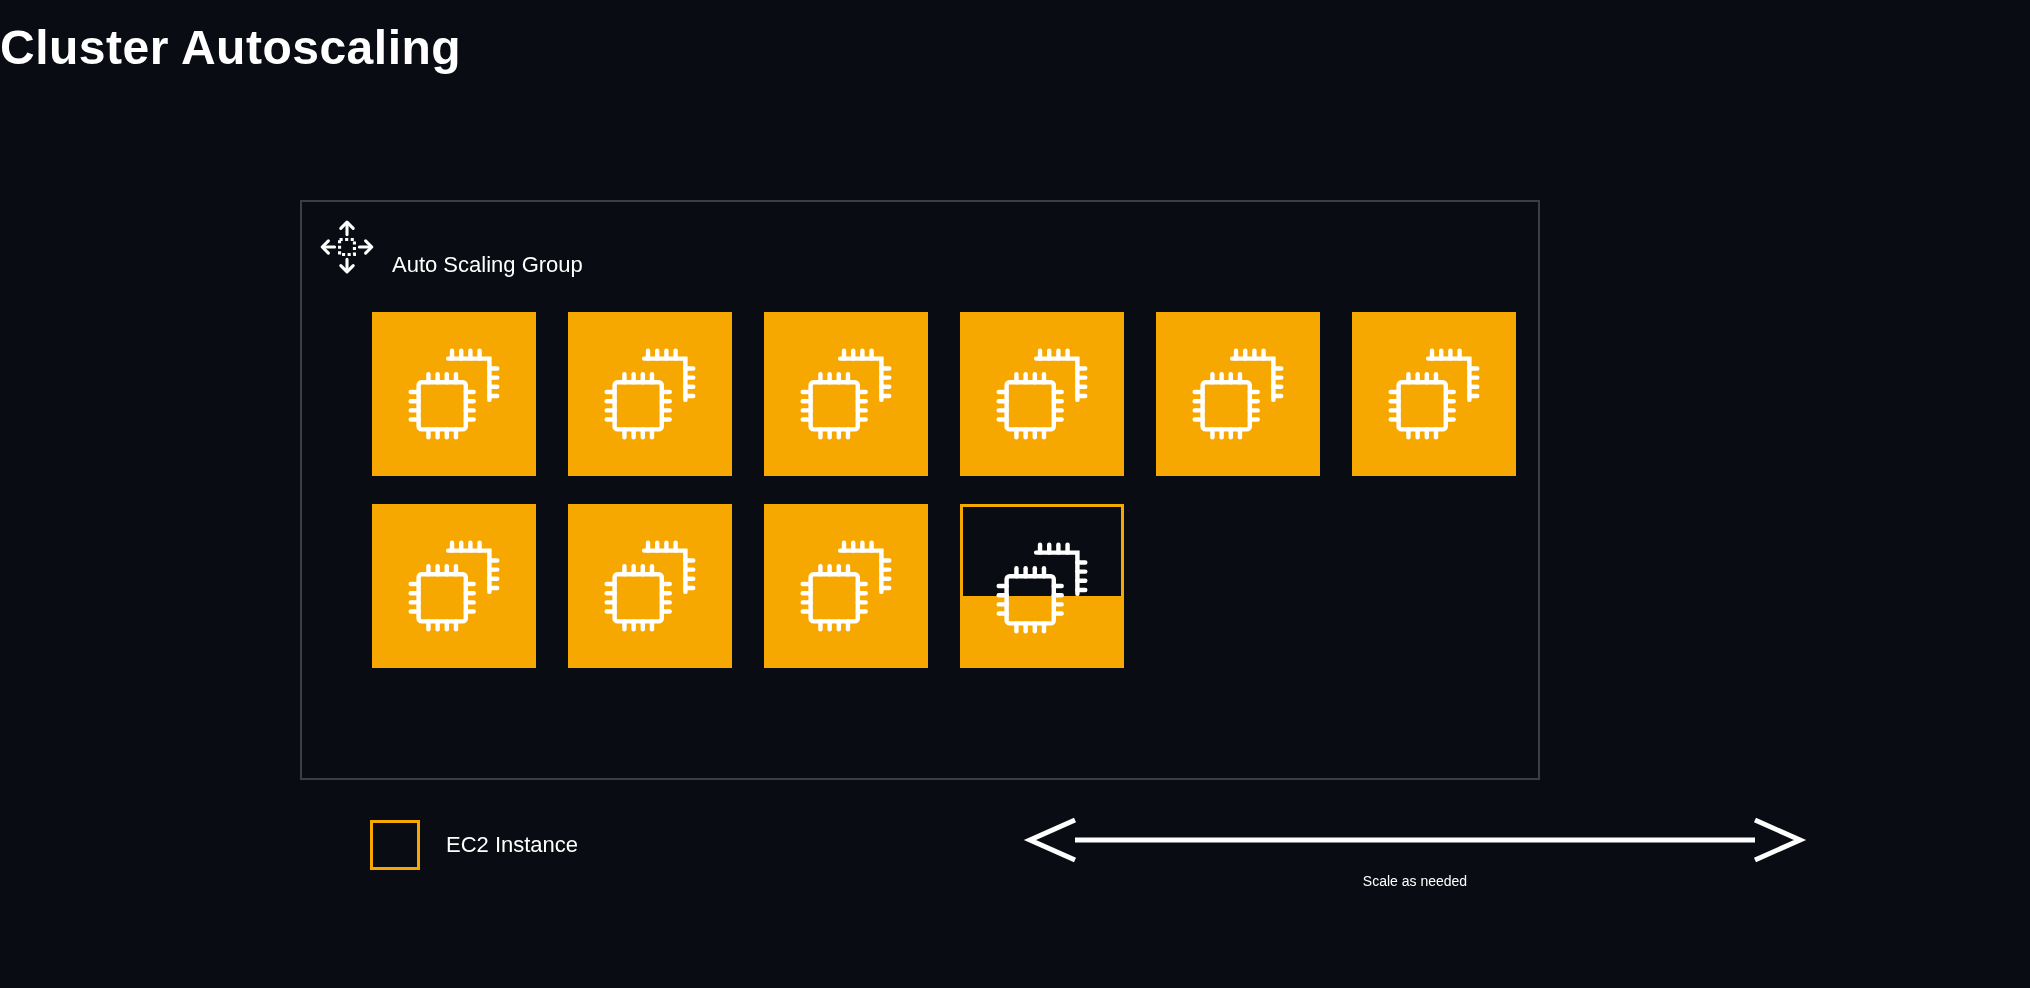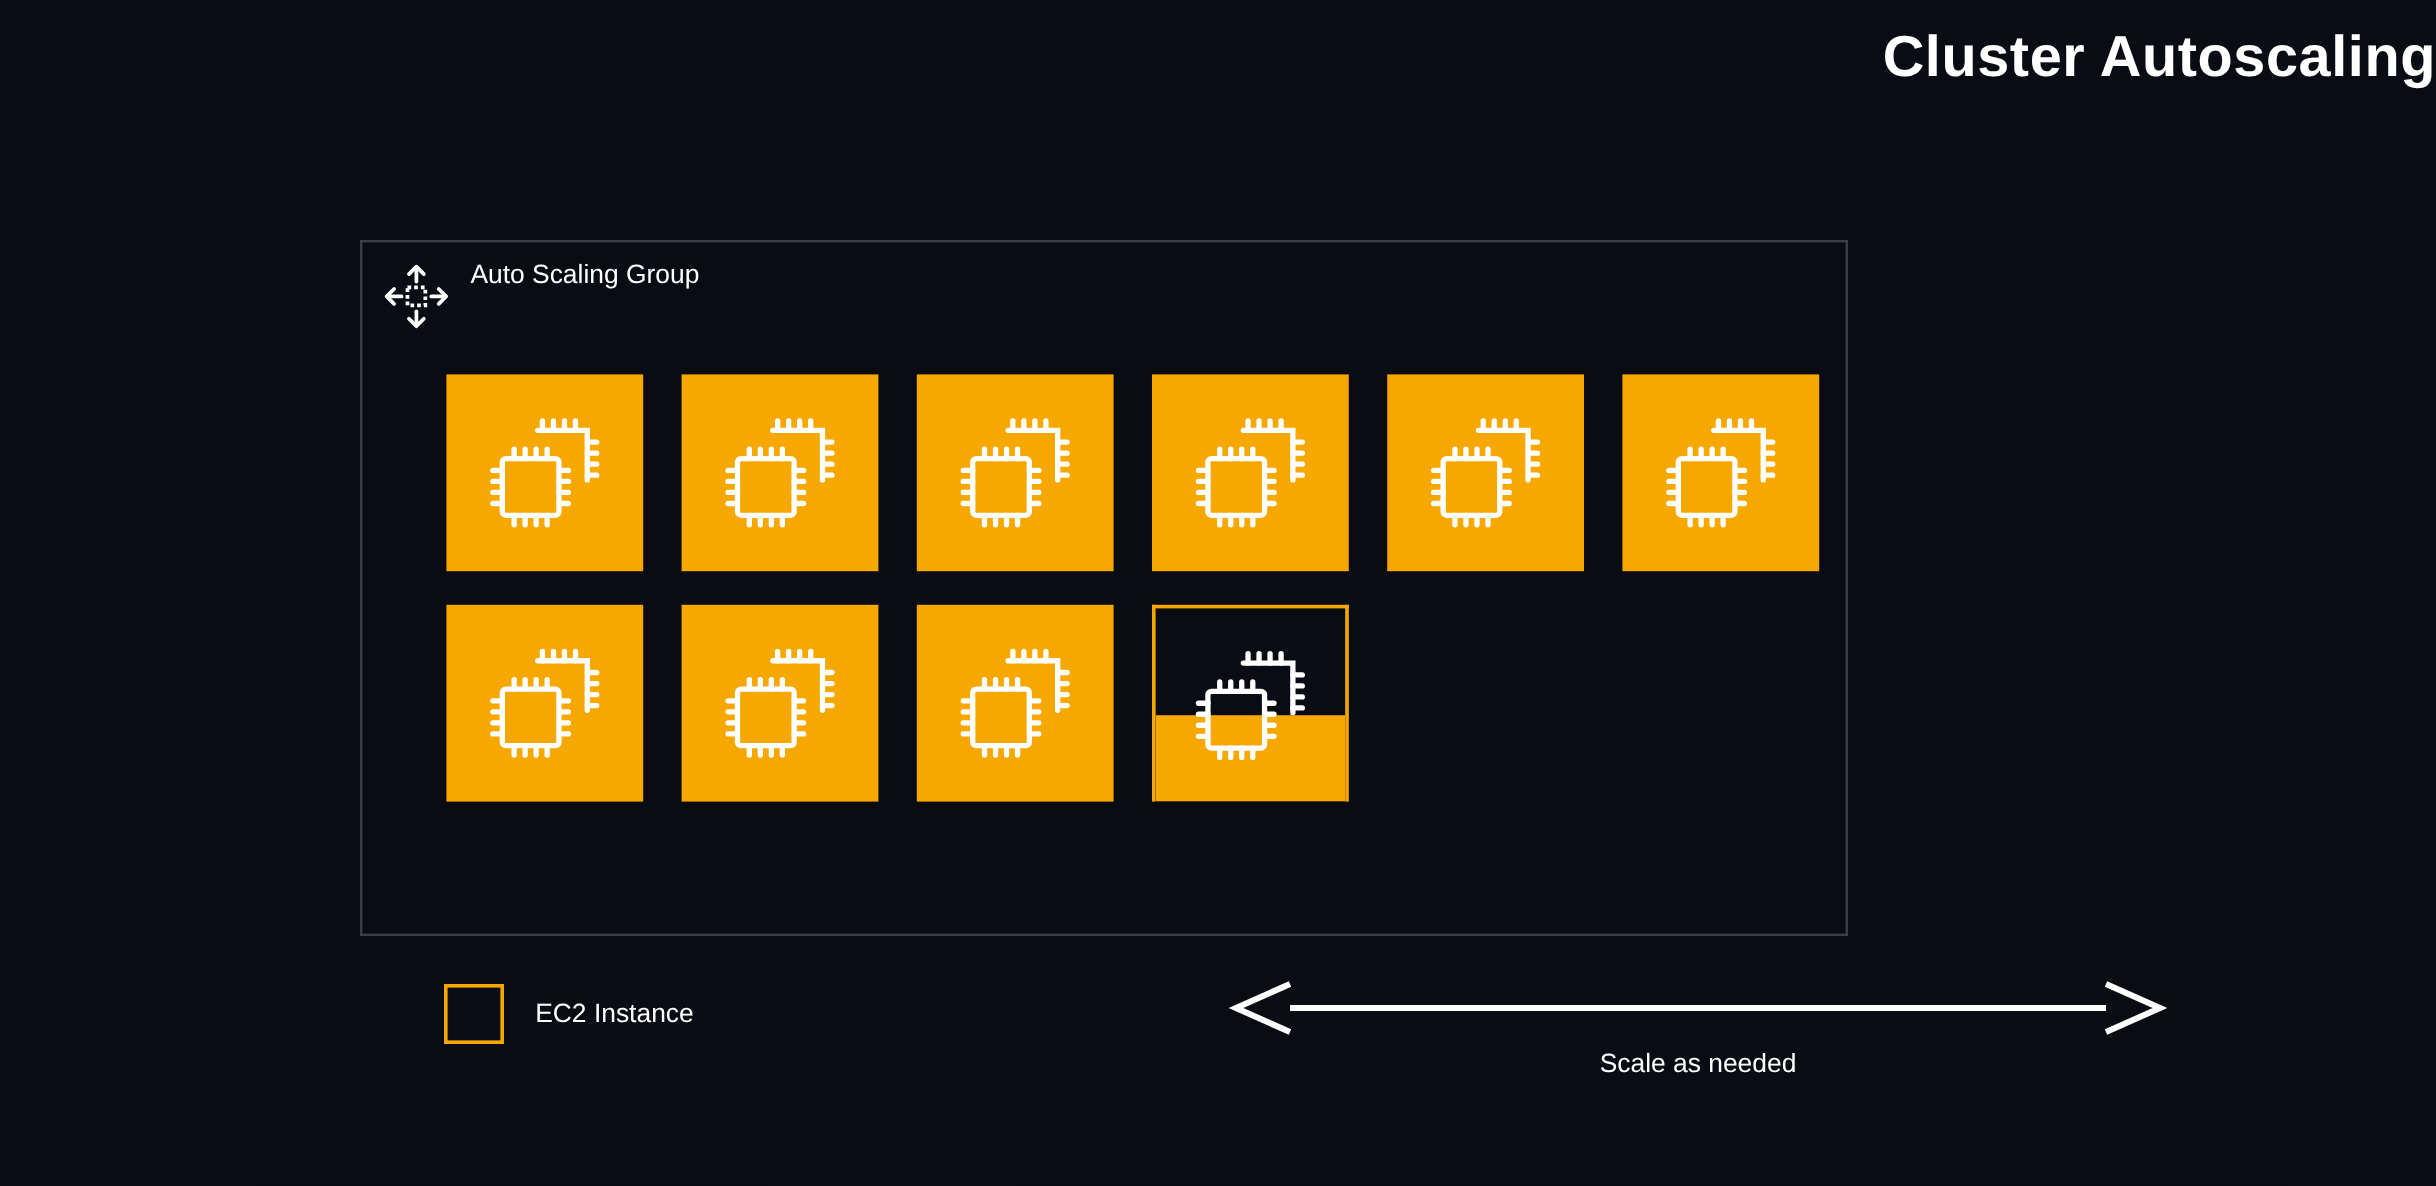--- a/index.html
+++ b/index.html
@@ -11,42 +11,42 @@
     width: 2030px;
     height: 988px;
     overflow: hidden;
   }
 
   .title {
     position: absolute;
     top: 20px;
     left: 0;
     width: 100%;
-    text-align: right;
+    text-align: left;
     font-size: 48px;
     font-weight: 800;
     letter-spacing: 0.5px;
   }
 
   .asg-box {
     position: absolute;
     left: 300px;
     top: 200px;
     width: 1240px;
     height: 580px;
     border: 2px solid #3a3f45;
     box-sizing: border-box;
   }
 
   .asg-header {
     position: absolute;
     top: 14px;
     left: 14px;
     display: flex;
-    align-items: flex-start;
+    align-items: flex-end;
     gap: 14px;
   }
 
   .asg-icon {
     width: 62px;
     height: 62px;
     display: flex;
     align-items: center;
     justify-content: center;
   }
@@ -128,21 +128,21 @@
     left: 1020px;
     top: 815px;
     width: 790px;
     display: flex;
     flex-direction: column;
     align-items: center;
     gap: 8px;
   }
 
   .scale-caption {
-    font-size: 22px;
+    font-size: 14px;
   }
 
   svg { display: block; }
 </style>
 </head>
 <body>
 
 <div class="title">Cluster Autoscaling</div>
 
 <div class="asg-box">

